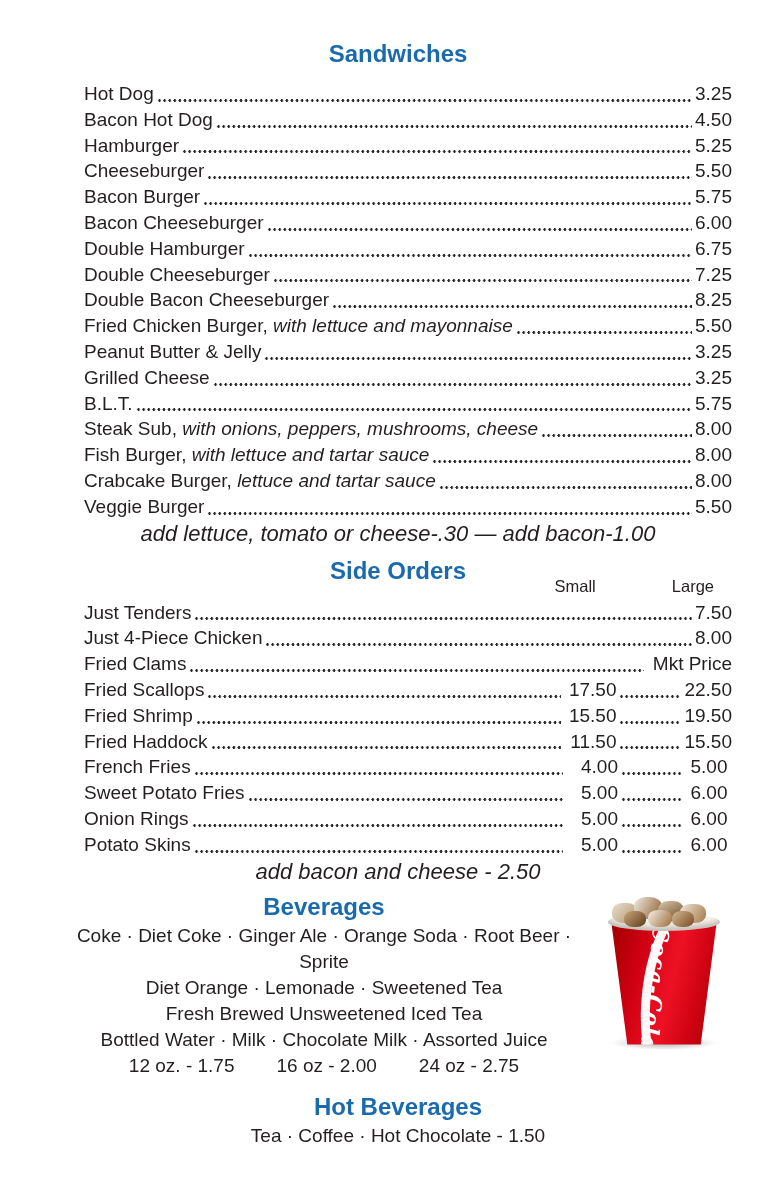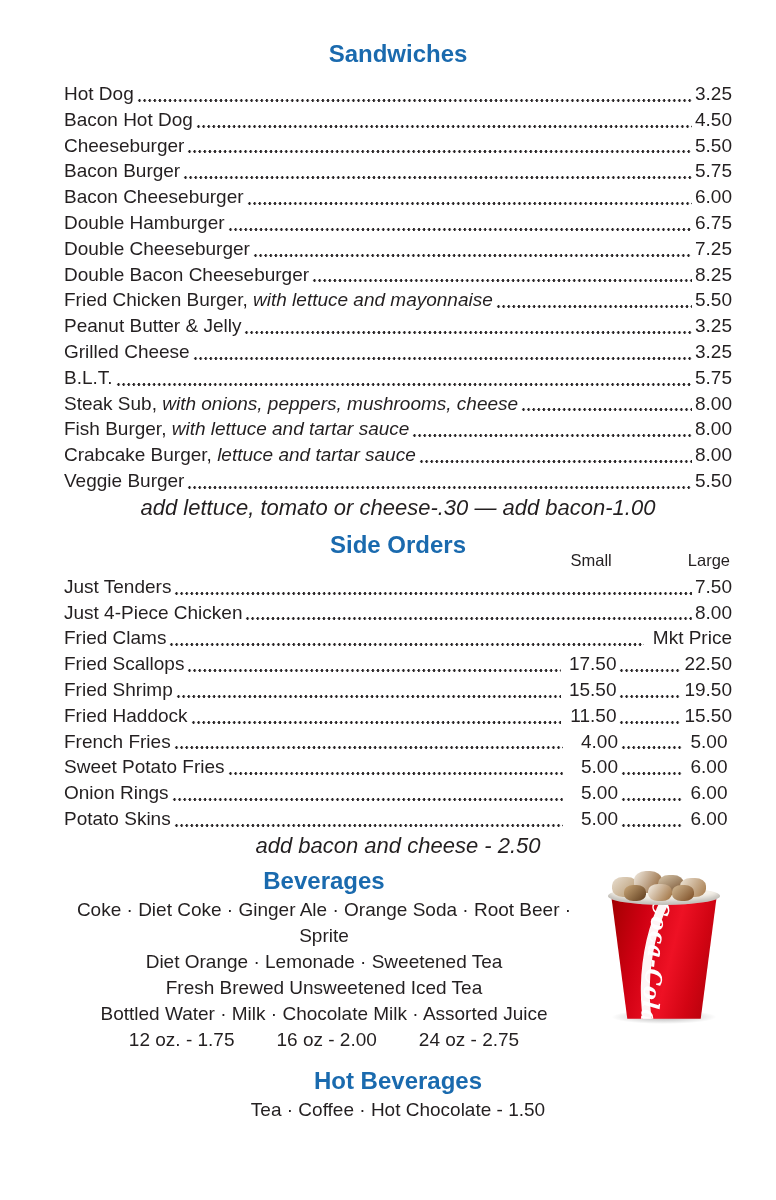--- a/index.html
+++ b/index.html
@@ -17,21 +17,21 @@
   .sec-title{
     text-align:center;
     color:#1a6aae;
     font-weight:bold;
     font-size:24px;
     line-height:28px;
     letter-spacing:0px;
   }
   .sandwich-title{margin-bottom:13px;}
   .row{display:flex;align-items:flex-end;height:25.8px;}
-  .nm{white-space:nowrap;}
+  .nm{white-space:nowrap;margin-left:20px;}
   .desc{font-style:italic;}
   .leader{
     flex:1 1 auto;
     height:5px;
     margin:0 3px 4px 3px;
     background-image:radial-gradient(circle at 2.5px 2.5px,#2a2627 1.15px,transparent 1.5px);
     background-size:5.1px 5px;
     background-repeat:repeat-x;
     background-position:left bottom;
   }
@@ -48,21 +48,21 @@
   .p-small{min-width:50px;text-align:right;white-space:nowrap;padding-left:2px;}
   .row-double .price{min-width:46px;}
   .price-mkt{padding-left:6px;}
   .note{
     text-align:center;font-style:italic;
     font-size:22px;line-height:25px;
     margin-top:1px;
   }
   .side-header{position:relative;margin-top:11px;}
   .cols{
-    position:absolute;right:0;top:19px;
+    position:absolute;right:16px;top:19px;
     font-size:16.5px;line-height:20px;color:#231f20;
   }
   .col-small{margin-right:76px;}
   .col-large{margin-right:2px;}
   .side-rows{margin-top:15px;}
   .bev{position:relative;margin-top:9px;}
   .bev-inner{margin-right:148px;text-align:center;}
   .bev-title{margin-bottom:2px;}
   .bev-line{line-height:26px;}
   .sizes span{margin:0 21px;}
@@ -124,20 +124,25 @@
       <span class="nm"><span>Hot Dog</span><span class="desc"></span></span>
       <span class="leader"></span>
       <span class="price">3.25</span>
     </div>
     <div class="row">
       <span class="nm"><span>Bacon Hot Dog</span><span class="desc"></span></span>
       <span class="leader"></span>
       <span class="price">4.50</span>
     </div>
     <div class="row">
+      <span class="nm"><span>Hamburger</span><span class="desc"></span></span>
+      <span class="leader"></span>
+      <span class="price">5.25</span>
+    </div>
+    <div class="row">
       <span class="nm"><span>Cheeseburger</span><span class="desc"></span></span>
       <span class="leader"></span>
       <span class="price">5.50</span>
     </div>
     <div class="row">
       <span class="nm"><span>Bacon Burger</span><span class="desc"></span></span>
       <span class="leader"></span>
       <span class="price">5.75</span>
     </div>
     <div class="row">

